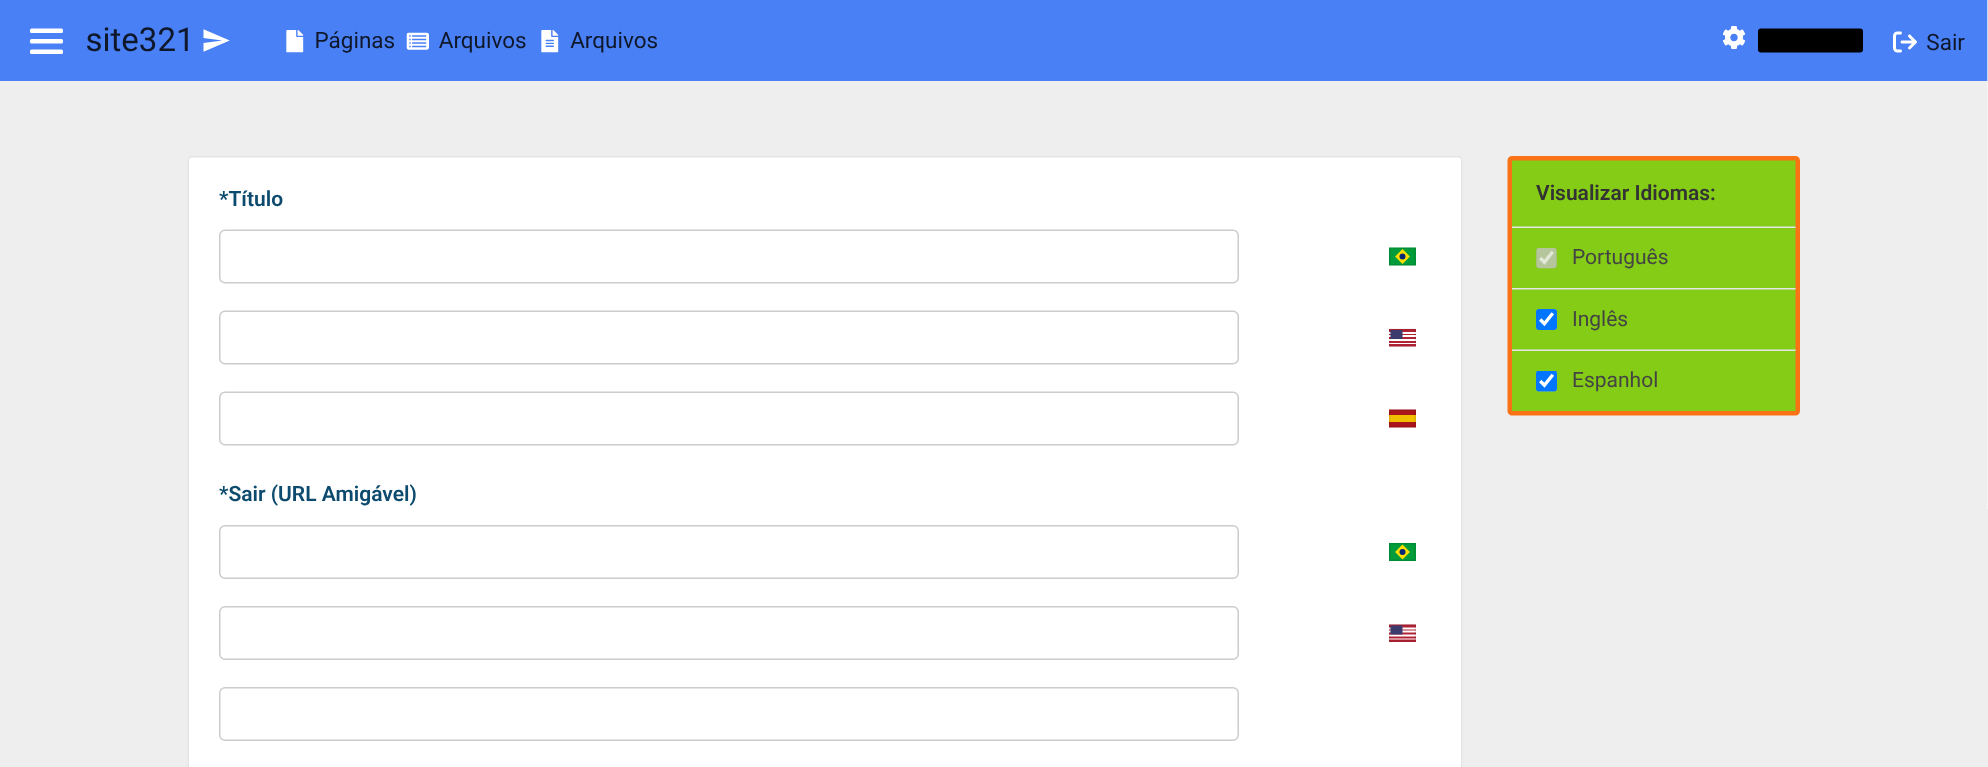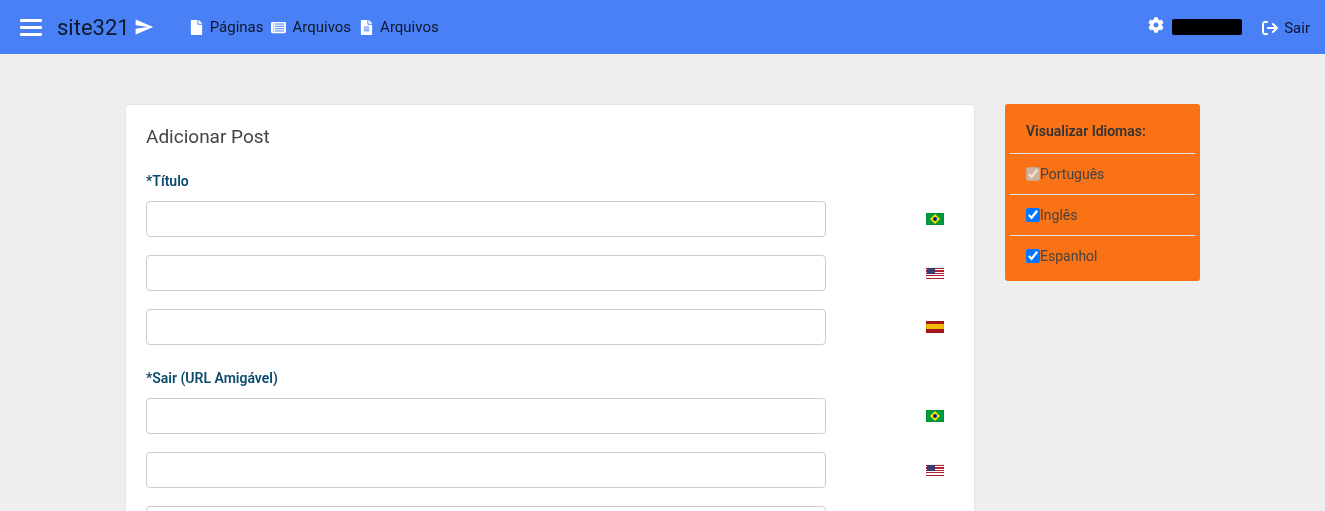--- a/index.html
+++ b/index.html
@@ -200,36 +200,37 @@
     .flag-es {
       background: linear-gradient(
         to bottom,
         #aa151b 0%, #aa151b 25%,
         #f1bf00 25%, #f1bf00 75%,
         #aa151b 75%, #aa151b 100%
       );
     }
     .sidebar-panel {
       width: 195px;
-      background: #f97316;
-      border: 5px solid #f97316;
+      background: #84cc16;
+      border: 3px solid #f97316;
       border-radius: 3px;
       align-self: flex-start;
     }
     .sidebar-header {
       padding: 14px 16px;
       font-size: 14px;
       font-weight: 600;
       color: #333;
       border-bottom: 1px solid #e5e5e5;
     }
     .lang-item {
       padding: 12px 16px;
       display: flex;
       align-items: center;
+      gap: 10px;
       font-size: 14px;
       color: #444;
       border-bottom: 1px solid #e5e5e5;
       cursor: pointer;
     }
     .lang-item:last-child {
       border-bottom: none;
     }
     .lang-item input[type="checkbox"] {
       width: 14px;
@@ -290,21 +291,20 @@
       <svg viewBox="0 0 512 512">
           <path d="M502.6 278.6l-128 128c-12.5 12.5-32.8 12.5-45.3 0s-12.5-32.8 0-45.3L402.7 288H192c-17.7 0-32-14.3-32-32s14.3-32 32-32h210.7l-73.4-73.4c-12.5-12.5-12.5-32.8 0-45.3s32.8-12.5 45.3 0l128 128c12.5 12.5 12.5 32.8 0 45.3zM160 96c17.7 0 32-14.3 32-32s-14.3-32-32-32H96C43 32 0 75 0 128v256c0 53 43 96 96 96h64c17.7 0 32-14.3 32-32s-14.3-32-32-32H96c-17.7 0-32-14.3-32-32V128c0-17.7 14.3-32 32-32h64z"></path>
         </svg>
       <span>Sair</span>
     </div>
   </div>
 </nav>
 
 <div class="container">
   <div class="main-panel">
-    <h2 class="panel-title">Adicionar Post</h2>
 
     <div class="field-group">
       <div class="field-label">*Título</div>
       <div class="field-row">
         <input type="text" value="" style="">
         <span class="flag flag-br"></span>
       </div>
       <div class="field-row">
         <input type="text" value="" style="">
         <span class="flag flag-us"></span>

